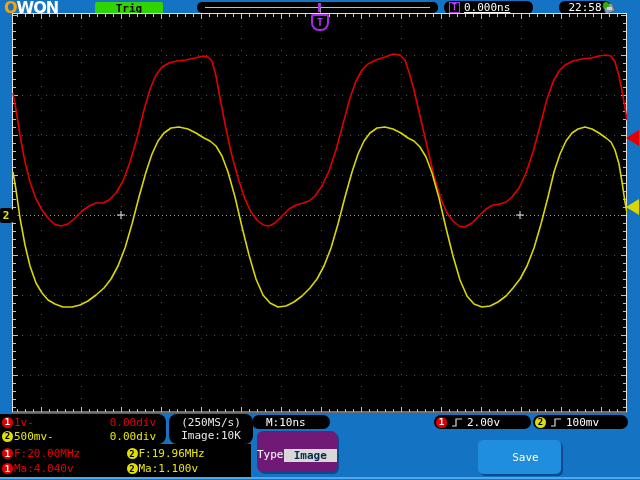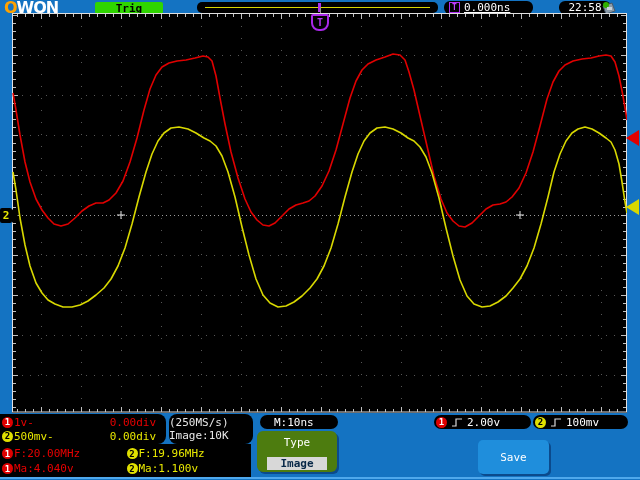--- a/index.html
+++ b/index.html
@@ -36,34 +36,34 @@
   .chinfo{left:0;top:414px;width:166px;height:30px;background:#000;border-radius:0 8px 8px 0;
           display:flex;flex-direction:column;justify-content:center;z-index:2;}
   .chrow{display:flex;align-items:center;height:14px;padding:0 10px 0 2px;}
   .chrow .sp{flex:1;}
   .c1{color:#e80000;} .c2{color:#e8e800;}
   .circ{display:inline-flex;width:11px;height:11px;border-radius:50%;align-items:center;justify-content:center;
         font-size:9px;font-weight:bold;flex:none;margin-right:1px;}
   .circ.r{background:#e00000;color:#fff;}
   .circ.y{background:#e0e000;color:#000;}
   .acq{left:169px;top:414px;width:84px;height:30px;background:#000;border-radius:8px;color:#e8e8e8;
-       display:flex;flex-direction:column;align-items:flex-start;justify-content:center;z-index:2;}
-  .tbpill{left:260px;top:415px;width:78px;height:14px;border-radius:7px;padding-left:14px;box-sizing:border-box;}
+       display:flex;flex-direction:column;align-items:center;justify-content:center;z-index:2;}
+  .tbpill{left:252px;top:415px;width:78px;height:14px;border-radius:7px;padding-left:14px;box-sizing:border-box;}
   .trigpill1{left:434px;top:415px;width:97px;height:14px;border-radius:7px;padding-left:2px;box-sizing:border-box;}
   .trigpill2{left:533px;top:415px;width:95px;height:14px;border-radius:7px;padding-left:2px;box-sizing:border-box;}
   .edge{margin:0 4px 0 3px;}
   .meas{left:0;top:444px;width:251px;height:33px;background:#000;padding-top:2px;box-sizing:border-box;}
   .measrow{display:flex;align-items:center;height:15px;padding-left:2px;}
   .mcell{display:flex;align-items:center;width:128px;}
-  .typemenu{left:257px;top:431px;width:80px;height:41px;background:#4d7c0f;border-radius:6px;
-            box-shadow:2px 2px 0 #0b4a8c;display:flex;flex-direction:column;align-items:center;z-index:1;}
+  .typemenu{left:257px;top:431px;width:80px;height:41px;background:#701a75;border-radius:6px;
+            box-shadow:2px 2px 0 #0b4a8c;display:flex;align-items:center;z-index:1;}
   .typemenu .t{margin-top:5px;}
   .typemenu .sel{margin-top:8px;width:60px;text-align:center;background:#d8d8d8;color:#082848;font-weight:bold;}
   .savebtn{left:478px;top:440px;width:71px;height:34px;background:#1f8edc;border-radius:5px;
-           box-shadow:2px 2px 0 #0b4a8c;display:flex;align-items:center;justify-content:center;}
+           box-shadow:2px 2px 0 #0b4a8c;display:flex;align-items:center;justify-content:center;padding-left:12px;}
   .botline{left:0;top:477px;width:640px;height:2px;background:#4fa8ec;}
 </style>
 </head>
 <body>
 
 <div class="root">
 
   <div class="abs logo"><span class="o">O</span><span>WON</span></div>
 
   <div class="trigpill" style="position:absolute;">Trig</div>

